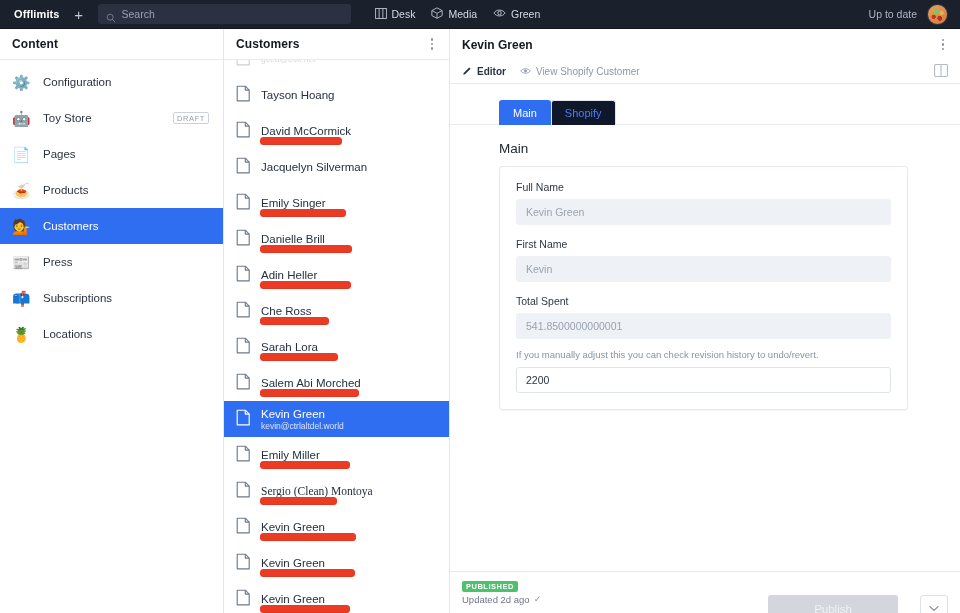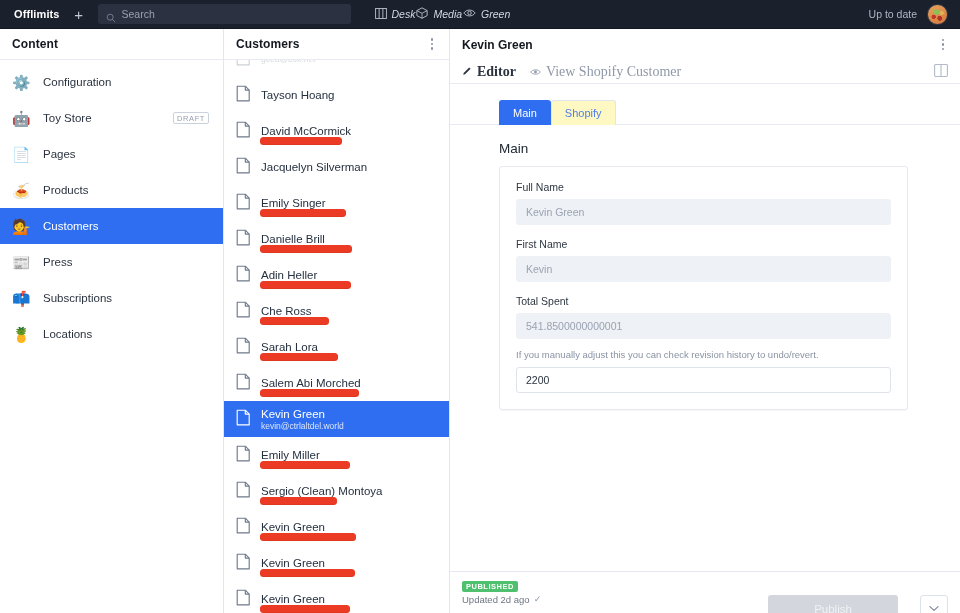--- a/index.html
+++ b/index.html
@@ -22,21 +22,21 @@
     color: #c3c8d4; font-size: 15px; line-height: 1; width: 22px; text-align: center;
     cursor: pointer; font-weight: 300;
   }
   .searchbox {
     width: 253px; height: 20px; background: #2b3141; border-radius: 3px;
     display: flex; align-items: center; gap: 6px; padding: 0 8px; margin-left: 8px;
     cursor: text;
   }
   .searchbox .s-ico { width: 10px; height: 10px; flex: 0 0 10px; opacity: .65; }
   .searchbox .s-ph { color: #9aa1b1; font-size: 10.5px; }
-  .navlinks { display: flex; align-items: center; gap: 1px; margin-left: 24px; font-style: italic; }
+  .navlinks { display: flex; align-items: center; gap: 16px; margin-left: 24px; }
   .navlink { display: flex; align-items: center; gap: 5px; color: #d4d8e2; font-size: 10.5px; cursor: pointer; }
   .navlink svg { opacity: .85; }
   .topright { margin-left: auto; display: flex; align-items: center; gap: 10px; padding-right: 2px; }
   .uptodate { color: #aeb5c4; font-size: 10.5px; }
   .avatar {
     width: 21px; height: 21px; border-radius: 50%; cursor: pointer;
     background:
       radial-gradient(circle at 30% 62%, #c0392b 0 2px, transparent 2.4px),
       radial-gradient(circle at 62% 70%, #b33225 0 2.2px, transparent 2.6px),
       radial-gradient(circle at 45% 38%, #8fbf5a 0 2.6px, transparent 3px),
@@ -105,30 +105,30 @@
   .col-doc { flex: 1; display: flex; flex-direction: column; background: #fff; min-width: 0; }
   .doc-head {
     height: 31px; flex: 0 0 31px; display: flex; align-items: center;
     padding: 0 12px; justify-content: space-between;
   }
   .doc-title { font-size: 12px; font-weight: bold; color: #14181f; }
   .doc-sub {
     height: 24px; flex: 0 0 24px; display: flex; align-items: center; gap: 14px;
     padding: 0 12px; border-bottom: 1px solid #e8eaef; justify-content: flex-start;
   }
-  .sub-item { display: flex; align-items: center; gap: 5px; font-size: 14px; cursor: pointer; font-family: Liberation Serif, serif; }
+  .sub-item { display: flex; align-items: center; gap: 5px; font-size: 10px; cursor: pointer; }
   .sub-item.editor { color: #2b3340; font-weight: bold; }
   .sub-item.link { color: #8f98a8; }
   .split-ico { margin-left: auto; cursor: pointer; }
 
   .doc-body { flex: 1; background: #fff; padding: 15px 0 0 0; overflow: hidden; min-height: 0; }
   .tabs { display: flex; padding-left: 49px; border-bottom: 1px solid #e7eaf0; position: relative; }
   .tab {
     font-size: 11px; padding: 6px 13px 6px; cursor: pointer; color: #4e7cf0;
-    background: #fef9c3; border: 1px solid transparent; border-bottom: none;
+    background: #0f172a; border: 1px solid transparent; border-bottom: none;
     border-radius: 3px 3px 0 0; position: relative; top: 1px;
   }
   .tab.active { background: #2f6ef0; color: #fff; }
   .tab.inactive { border-color: #e0e5ee; border-bottom-color: #fff; }
   .section-title { font-size: 13.5px; color: #222a35; padding: 16px 0 10px 49px; }
 
   .card {
     margin: 0 52px 0 49px; border: 1px solid #e6e9ef; border-radius: 3px;
     padding: 14px 16px 16px; background: #fff;
     box-shadow: 0 1px 1px rgba(20,30,50,.03);
@@ -403,21 +403,21 @@
               <span class="em" style="display: block;"></span>
               <span class="redact" style="width:90px"></span>
             </span>
           </div>
           <div class="cust">
             <span class="doc"><svg width="15" height="17" viewBox="0 0 15 17">
                 <path d="M1.2 1.2 H9.3 L13.2 5.1 V15.8 H1.2 Z" fill="none" stroke="#6f7a8c" stroke-width="1.15" stroke-linejoin="round"></path>
                 <path d="M9.3 1.2 V5.1 H13.2" fill="none" stroke="#6f7a8c" stroke-width="1.15" stroke-linejoin="round"></path>
               </svg></span>
             <span class="txt">
-              <span class="nm" style="display: block;">Sergio (Clean) Montoya</span>
+              <span class="nm" style="display: block; font-family: Liberation Serif, serif;">Sergio (Clean) Montoya</span>
               <span class="em" style="display: block;"></span>
               <span class="redact" style="width:77px"></span>
             </span>
           </div>
           <div class="cust">
             <span class="doc"><svg width="15" height="17" viewBox="0 0 15 17">
                 <path d="M1.2 1.2 H9.3 L13.2 5.1 V15.8 H1.2 Z" fill="none" stroke="#6f7a8c" stroke-width="1.15" stroke-linejoin="round"></path>
                 <path d="M9.3 1.2 V5.1 H13.2" fill="none" stroke="#6f7a8c" stroke-width="1.15" stroke-linejoin="round"></path>
               </svg></span>
             <span class="txt">

